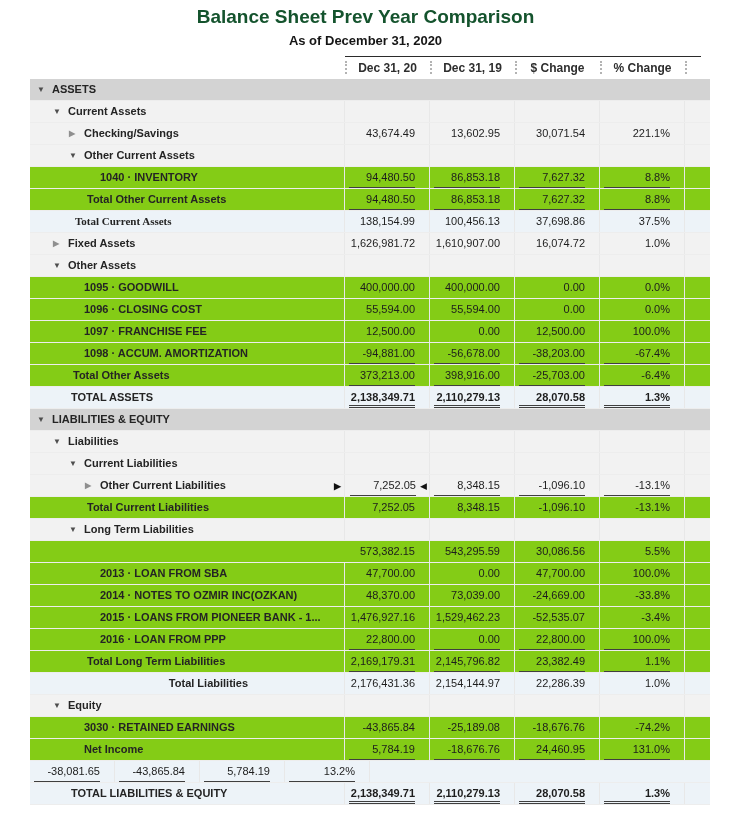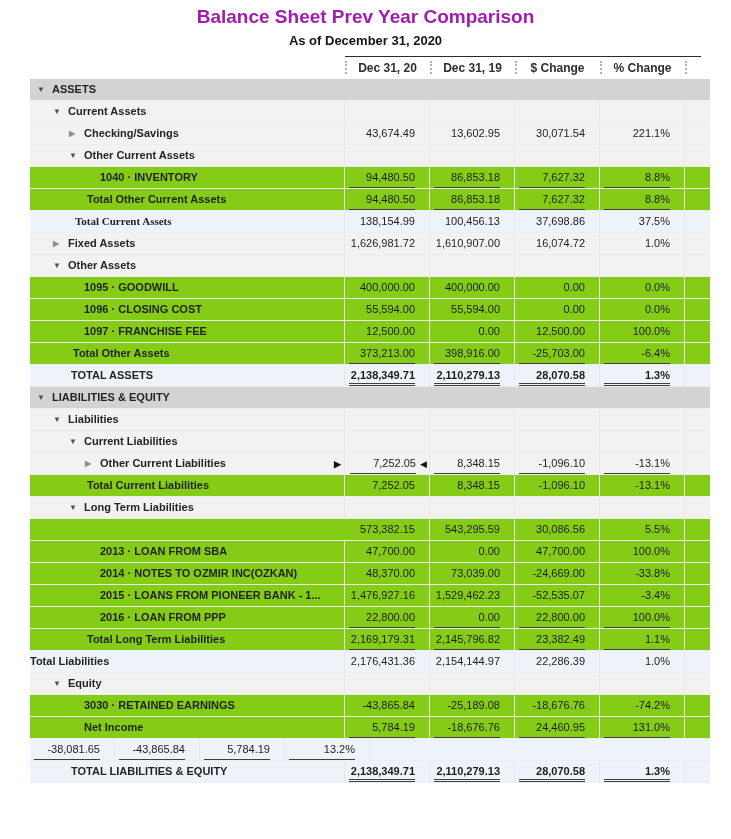--- a/index.html
+++ b/index.html
@@ -1,18 +1,18 @@
 <!DOCTYPE html>
 <html style="--section-bg: #d3d3d3; --subsection-bg: #f2f2f2; --total-bg: #edf3f8; --rule: #3f3f3f; --header-line: #2b2b2b;"><head>
 <meta charset="utf-8">
 <style>
   html,body{margin:0;padding:0;background:#fff;}
   .page{position:relative;width:731px;height:839px;background:#fff;overflow:hidden;
         font-family:"Liberation Sans",sans-serif;}
-  .rpt-title{margin-top:6px;text-align:center;font-size:19px;font-weight:bold;color:#a21caf;}
+  .rpt-title{margin-top:6px;text-align:center;font-size:19px;font-weight:bold;color:#14532d;}
   .rpt-subtitle{margin-top:5px;text-align:center;font-size:13px;font-weight:bold;color:#151515;}
   .hrule{position:absolute;left:345px;top:56px;width:356px;border-top:1px solid var(--header-line,#2b2b2b);}
   .report{position:absolute;left:30px;top:57px;width:680px;}
   .hrow{display:flex;height:22px;}
   .hspacer{width:315px;}
   .hcell{width:85px;box-sizing:border-box;position:relative;text-align:center;
          font-size:12px;font-weight:bold;color:#2e2e2e;line-height:22px;}
   .hcell::before,.htail::before{content:"";position:absolute;left:0;top:4px;height:13px;
          border-left:2px dotted #b3b3b3;}
   .htail{width:25px;position:relative;}
@@ -144,20 +144,28 @@
           <div class="tailc"></div>
         </div>
         <div class="row account">
           <div class="lab" style="padding-left: 54px;"><span>1097 · FRANCHISE FEE</span></div>
           <div class="vc"><span class="val">12,500.00</span></div>
           <div class="vc"><span class="val">0.00</span></div>
           <div class="vc"><span class="val">12,500.00</span></div>
           <div class="vc"><span class="val">100.0%</span></div>
           <div class="tailc"></div>
         </div>
+        <div class="row account">
+          <div class="lab" style="padding-left: 54px;"><span>1098 · ACCUM. AMORTIZATION</span></div>
+          <div class="vc"><span class="val rule-single">-94,881.00</span></div>
+          <div class="vc"><span class="val rule-single">-56,678.00</span></div>
+          <div class="vc"><span class="val rule-single">-38,203.00</span></div>
+          <div class="vc"><span class="val rule-single">-67.4%</span></div>
+          <div class="tailc"></div>
+        </div>
         <div class="row total">
           <div class="lab" style="padding-left: 43px;"><span>Total Other Assets</span></div>
           <div class="vc"><span class="val rule-single">373,213.00</span></div>
           <div class="vc"><span class="val rule-single">398,916.00</span></div>
           <div class="vc"><span class="val rule-single">-25,703.00</span></div>
           <div class="vc"><span class="val rule-single">-6.4%</span></div>
           <div class="tailc"></div>
         </div>
         <div class="row grandtotal">
           <div class="lab" style="padding-left: 41px;"><span>TOTAL ASSETS</span></div>
@@ -257,21 +265,21 @@
         </div>
         <div class="row total">
           <div class="lab" style="padding-left: 57px;"><span>Total Long Term Liabilities</span></div>
           <div class="vc"><span class="val rule-single">2,169,179.31</span></div>
           <div class="vc"><span class="val rule-single">2,145,796.82</span></div>
           <div class="vc"><span class="val rule-single">23,382.49</span></div>
           <div class="vc"><span class="val rule-single">1.1%</span></div>
           <div class="tailc"></div>
         </div>
         <div class="row total-blue">
-          <div class="lab" style=""><span>Total Liabilities</span></div>
+          <div class="lab" style="padding-left: 43px; text-align: center;"><span>Total Liabilities</span></div>
           <div class="vc"><span class="val">2,176,431.36</span></div>
           <div class="vc"><span class="val">2,154,144.97</span></div>
           <div class="vc"><span class="val">22,286.39</span></div>
           <div class="vc"><span class="val">1.0%</span></div>
           <div class="tailc"></div>
         </div>
         <div class="row subsection">
           <div class="lab" style="padding-left: 38px;"><span class="tri down" style="left: 23px;">▼</span><span>Equity</span></div>
           <div class="vc"></div>
           <div class="vc"></div>

